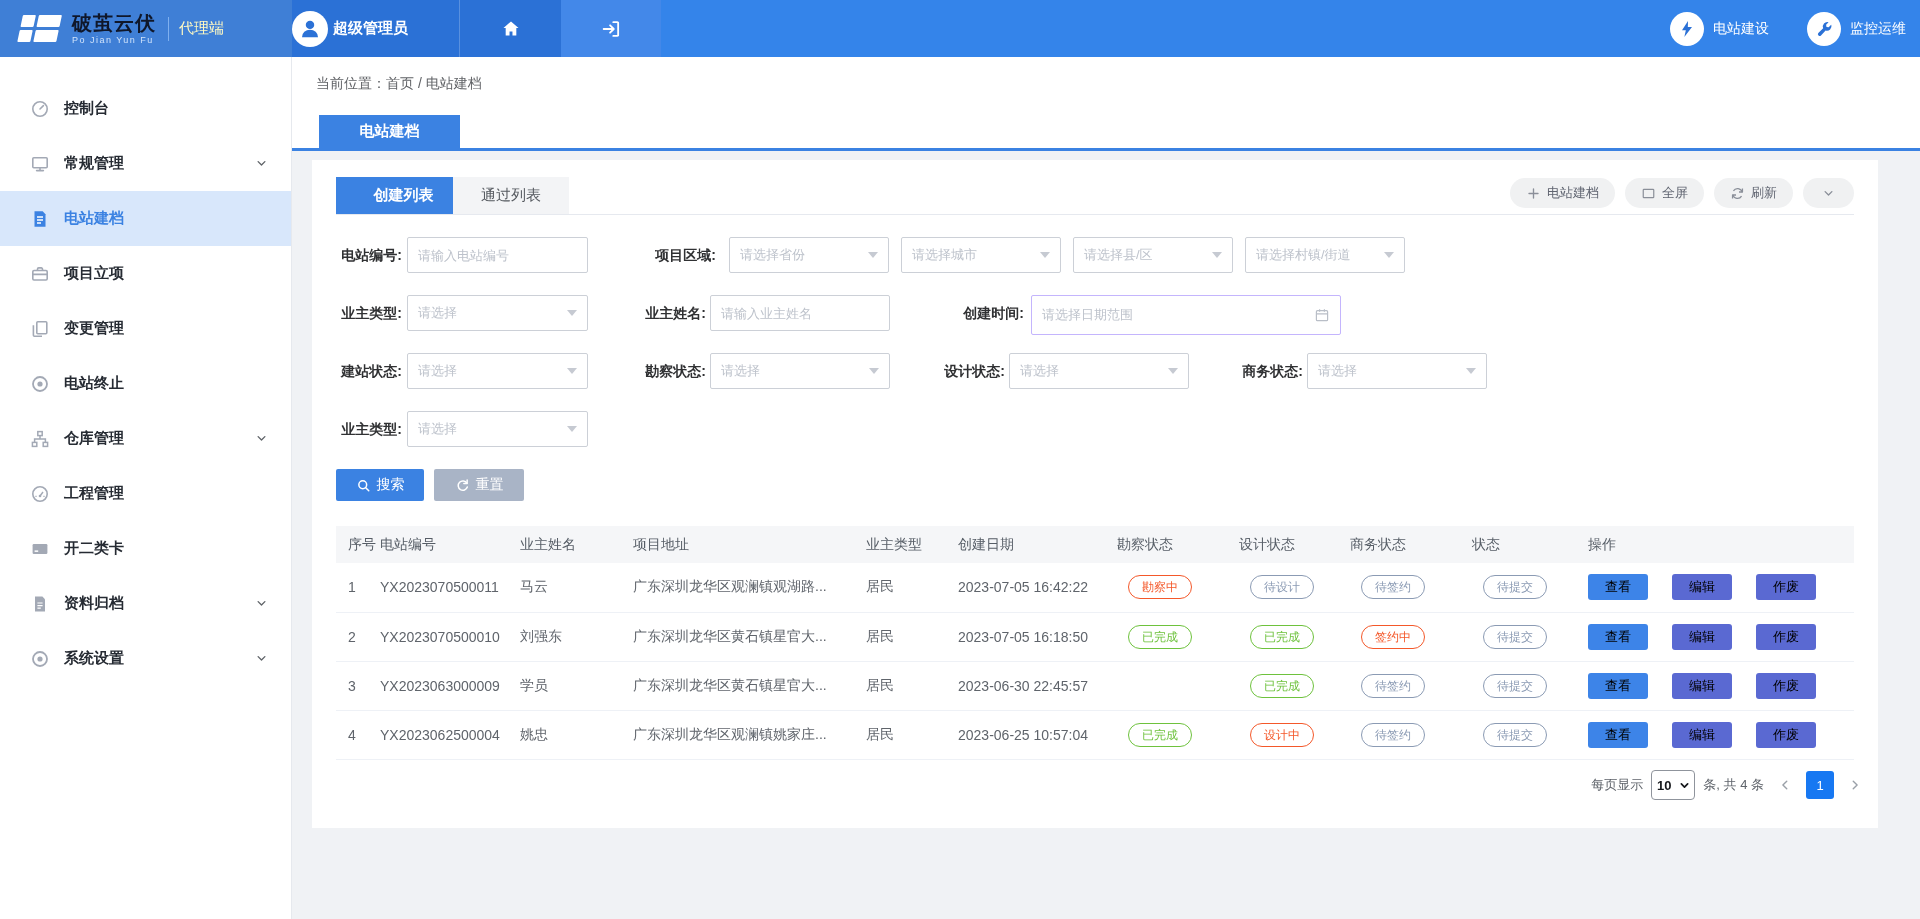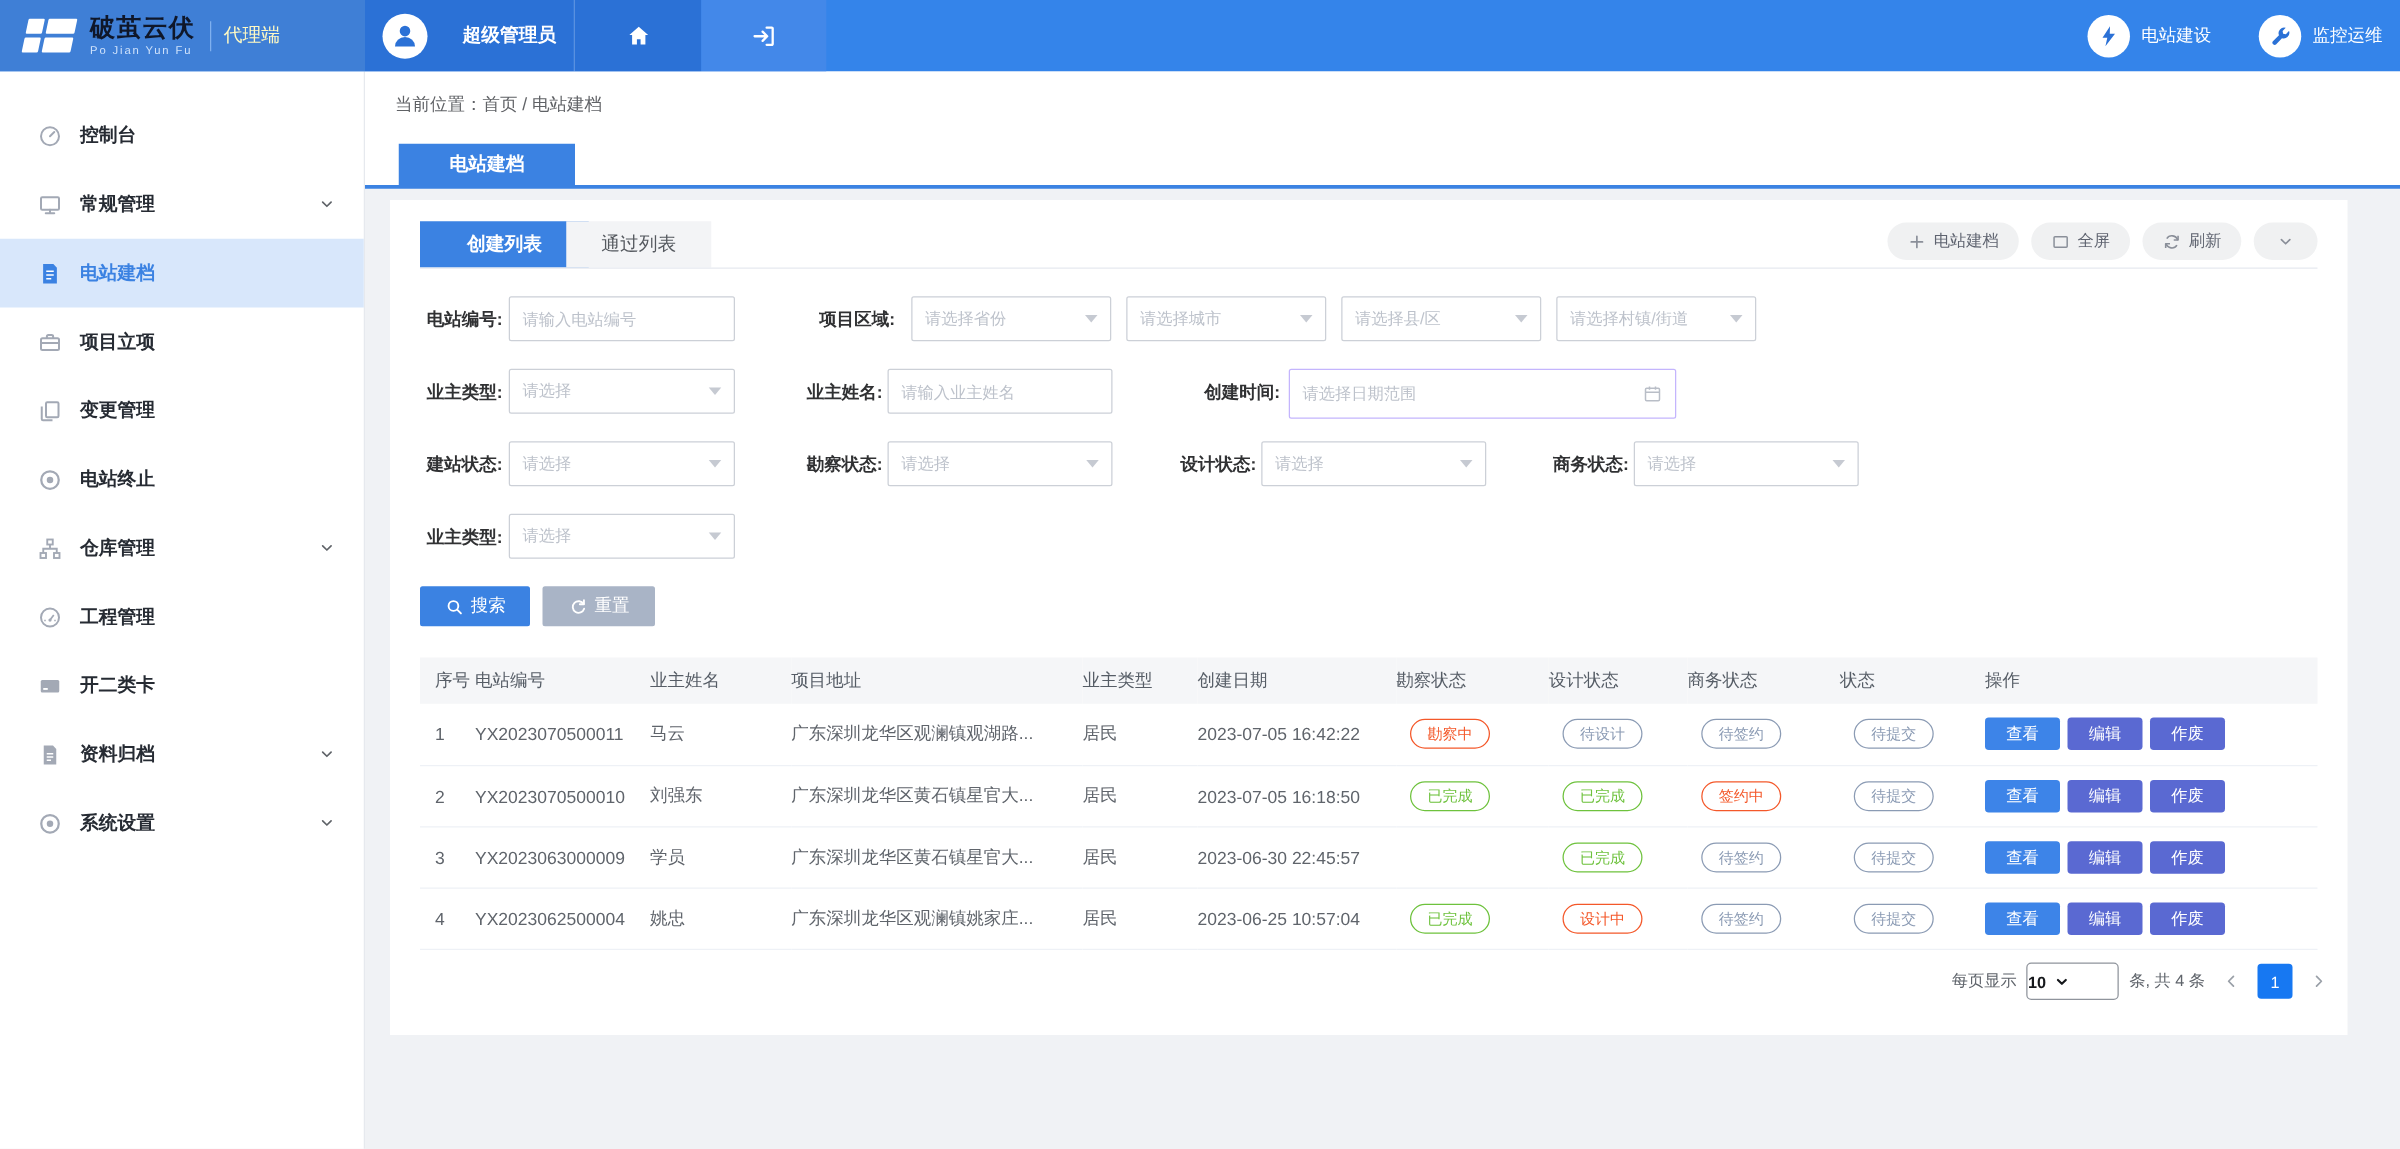--- a/index.html
+++ b/index.html
@@ -14,21 +14,21 @@
   .logo-mark{width:42px;height:28px;transform:skewX(-12deg);display:grid;
     grid-template-columns:13px 23px;grid-template-rows:12px 12px;gap:3px}
   .logo-mark i{background:#fff;border-radius:1px;display:block}
   .logo-mark i:nth-child(2){width:23px}
   .logo-text{margin-left:10px;line-height:1}
   .logo-title{color:#0f172a;font-size:20px;font-weight:bold;letter-spacing:1px}
   .logo-sub{color:#cfe2fb;font-size:9px;letter-spacing:1.5px;margin-top:3px}
   .logo-divider{width:1px;height:24px;background:#7fb0ef;margin:0 10px 0 12px}
   .portal{color:#fef9c3;font-size:15px}
   .hdr-user{position:absolute;left:292px;top:0;width:167px;height:57px;background:var(--header-block);
-    display:flex;align-items:center;justify-content:center;gap:28px;cursor:pointer}
+    display:flex;align-items:center;gap:5px;cursor:pointer}
   .avatar{width:36px;height:36px;border-radius:50%;background:#fff;color:var(--header-block);
     display:flex;align-items:center;justify-content:center;padding:5px}
   .hdr-user-name{color:#fff;font-size:15px;font-weight:bold}
   .hdr-home{position:absolute;left:459px;top:0;width:102px;height:57px;background:var(--header-block);
     border-left:1px solid rgba(255,255,255,.22);display:flex;align-items:center;justify-content:center;cursor:pointer}
   .hdr-home .icon{width:22px;height:22px;color:#fff}
   .hdr-logout{position:absolute;left:561px;top:0;width:100px;height:57px;background:var(--header-logout);
     display:flex;align-items:center;justify-content:center;cursor:pointer}
   .hdr-logout .icon{width:22px;height:22px;color:#fff}
   .hdr-right{position:absolute;right:14px;top:0;height:57px;display:flex;align-items:center;gap:38px}
@@ -98,29 +98,29 @@
   th{height:37px;background:#f5f6f8;font-weight:normal;color:#565d66;font-size:14px;text-align:left;
     padding:0;white-space:nowrap}
   td{height:49px;border-bottom:1px solid #eef1f6;font-size:14px;color:#5f646b;padding:0;
     white-space:nowrap;overflow:hidden}
   th:first-child,td:first-child{padding-left:12px}
   .pill{display:inline-block;min-width:64px;padding:0 9px;height:24px;line-height:22px;border-radius:13px;
     font-size:12px;text-align:center;border:1px solid;margin-left:11px}
   .pill-progress{color:var(--pill-progress);border-color:var(--pill-progress)}
   .pill-done{color:var(--pill-done);border-color:var(--pill-done)}
   .pill-pending{color:var(--pill-pending);border-color:var(--pill-pending)}
-  .abtn{width:60px;height:26px;border:none;border-radius:3px;color:#ffffff;font-size:13px;margin-right:6px;
+  .abtn{width:60px;height:26px;border:none;border-radius:3px;color:#000000;font-size:13px;margin-right:24px;
     cursor:pointer;font-family:Liberation Mono, monospace}
   .abtn.a-view{background:var(--btn-view)}
   .abtn.a-edit{background:var(--btn-edit)}
 
   
   .pager{position:absolute;right:10px;top:610px;display:flex;align-items:center;height:30px;
     font-size:13px;color:#5f646b;gap:8px}
-  .pp-select{display:flex;align-items:center;gap:7px;width:74px;height:30px;
+  .pp-select{display:flex;align-items:center;justify-content:center;gap:7px;width:44px;height:30px;
     border:1px solid #8f949c;border-radius:4px;font-weight:bold;color:#16181c;cursor:pointer;background:#fff}
   .pp-select .icon{width:11px;height:11px;color:#16181c}
   .pg-chev{width:26px;height:26px;display:flex;align-items:center;justify-content:center;color:#9aa0a8;
     cursor:pointer;padding:6px}
   .pg-chev:first-of-type{margin-left:10px}
   .pg-num{width:28px;height:28px;background:var(--page-active);color:#fff;border-radius:3px;
     display:flex;align-items:center;justify-content:center;font-size:13px;cursor:pointer}
 </style>
 </head>
 <body>

